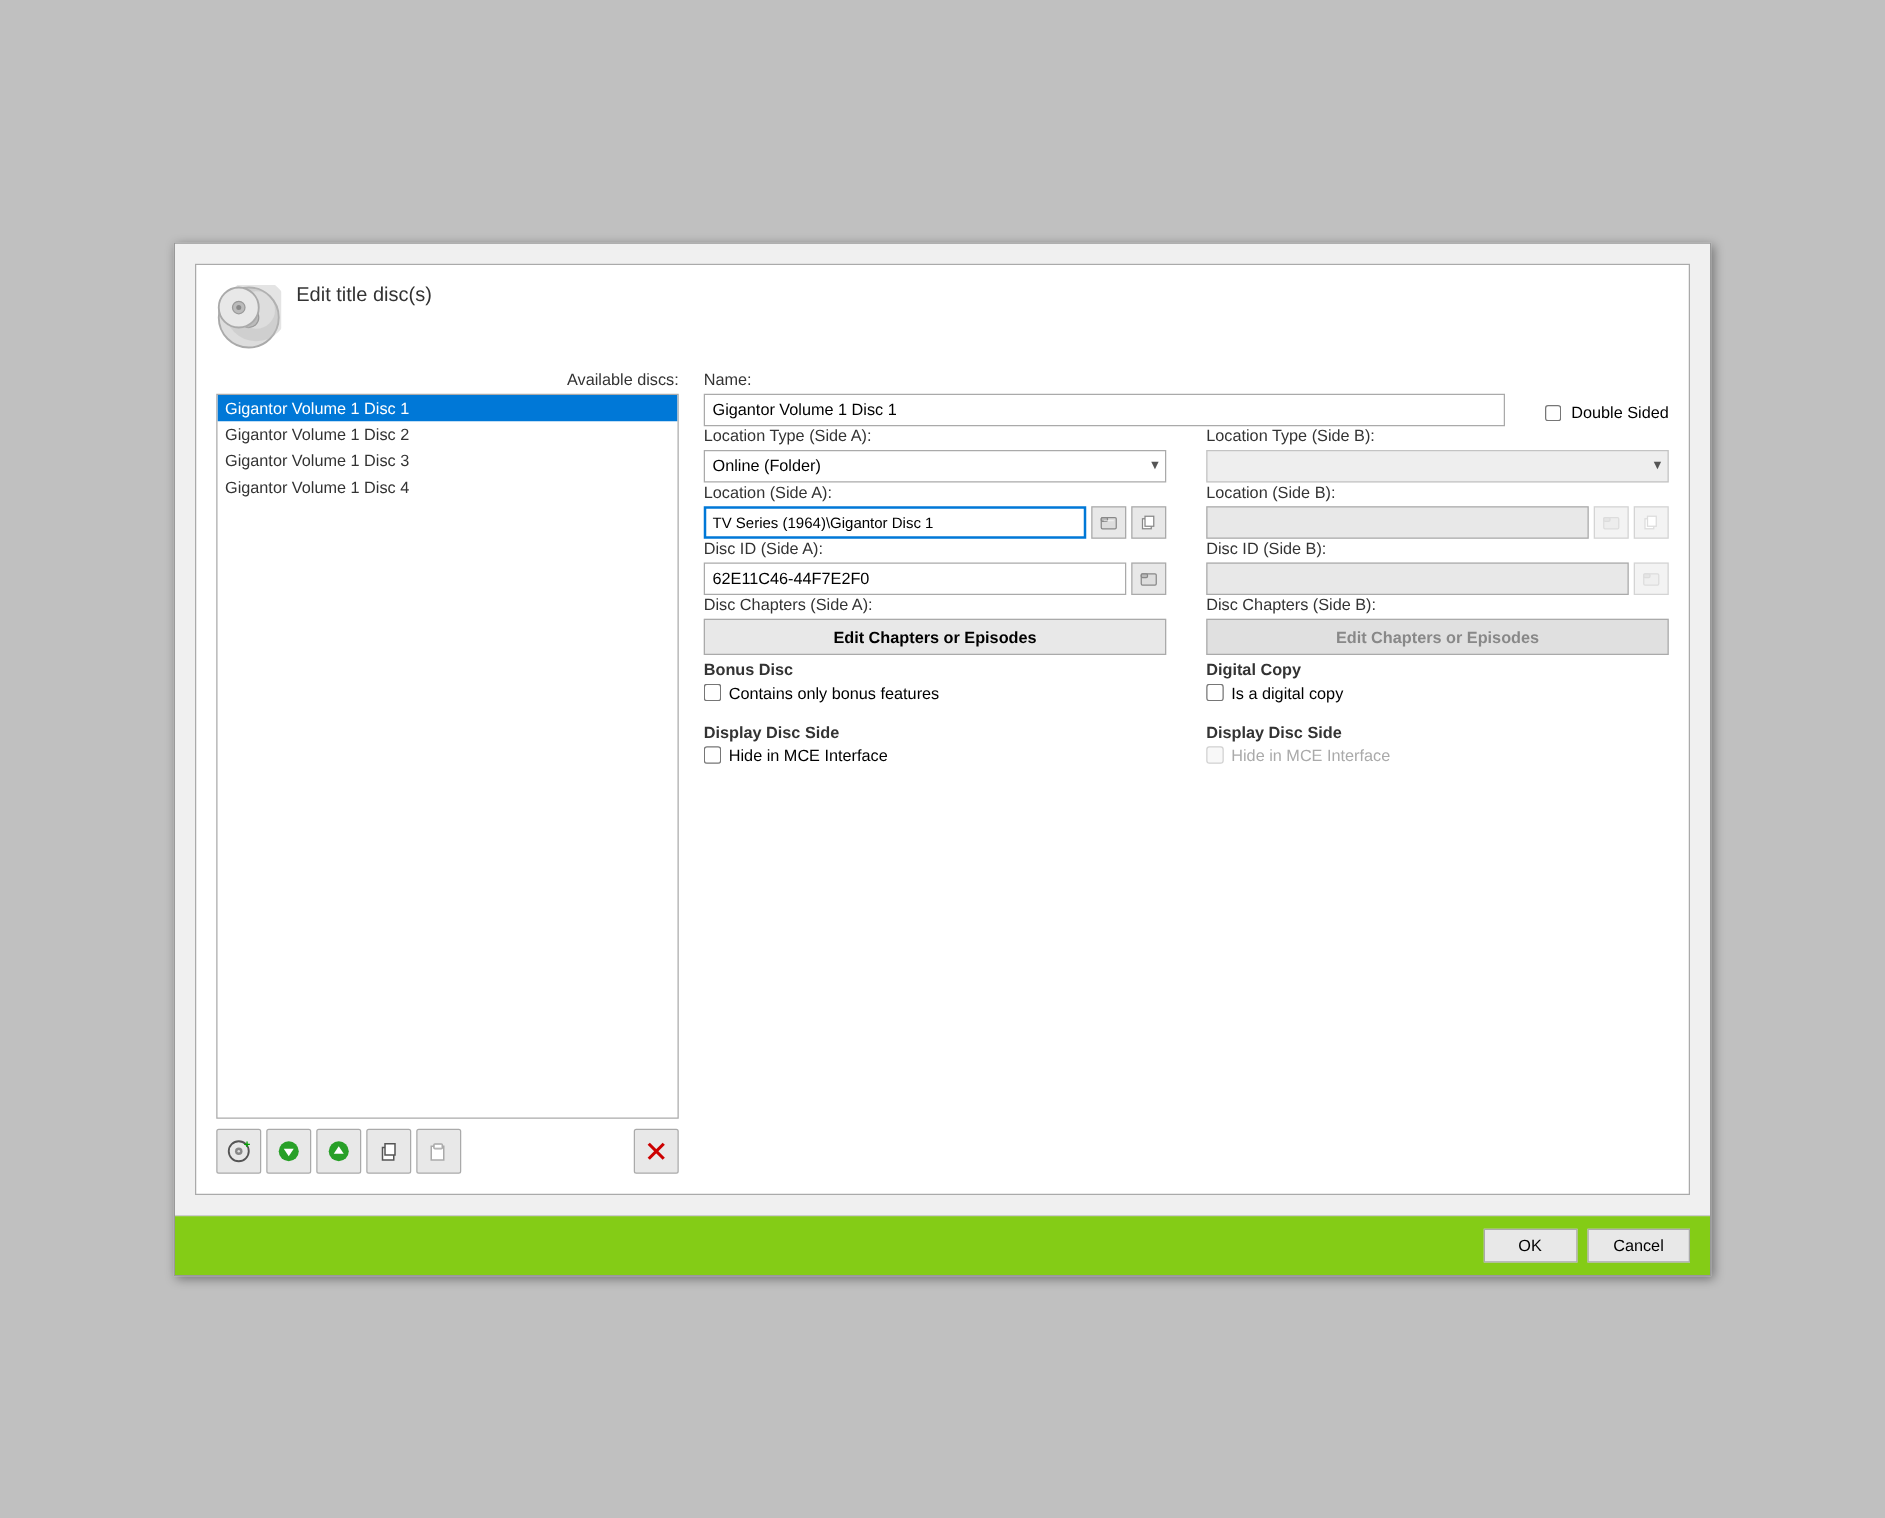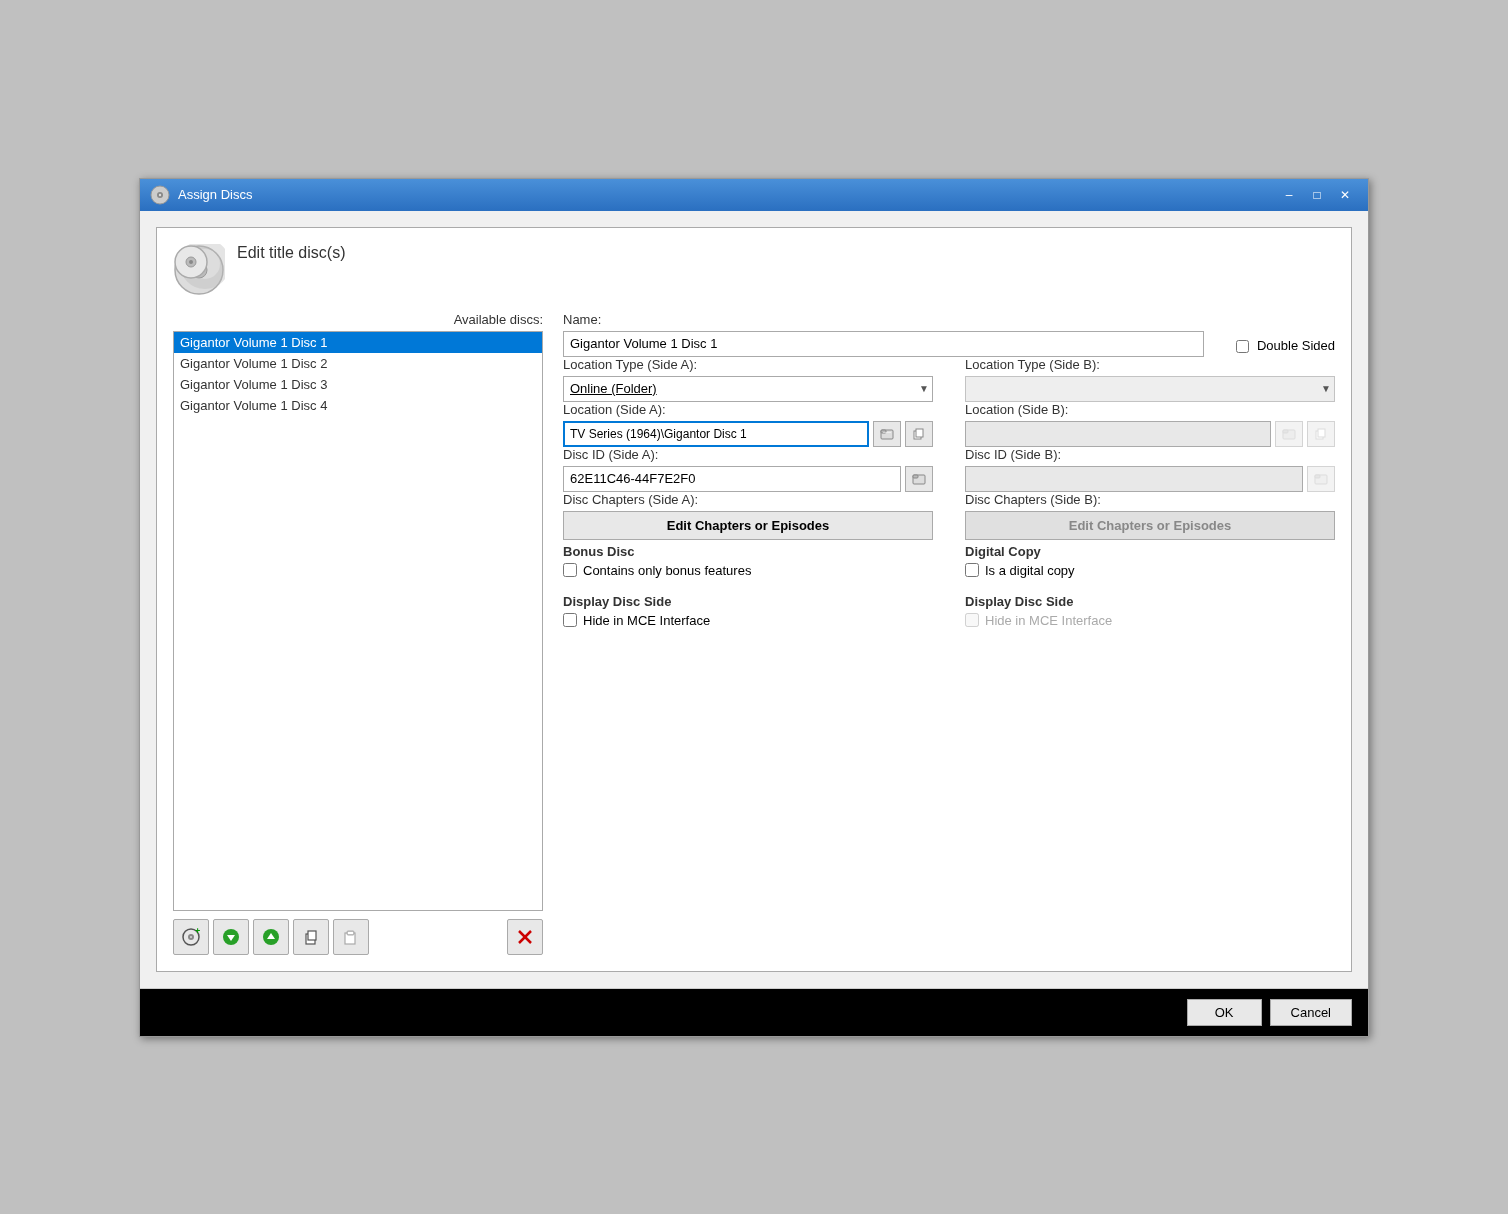--- a/index.html
+++ b/index.html
@@ -146,21 +146,20 @@
       height: 26px;
     }
     .form-input:disabled {
       background: #e8e8e8;
       color: #888;
     }
     .select-wrapper {
       position: relative;
       display: flex;
       align-items: center;
-      text-decoration: underline;
     }
     .select-wrapper select {
       width: 100%;
       border: 1px solid #aaa;
       padding: 4px 24px 4px 6px;
       font-size: 13px;
       background: white;
       height: 26px;
       appearance: none;
     }
@@ -250,21 +249,21 @@
     .double-sided-row {
       display: flex;
       align-items: center;
       gap: 8px;
     }
     .dialog-footer {
       display: flex;
       justify-content: flex-end;
       gap: 8px;
       padding: 10px 16px;
-      background: #000000;
+      background: #84cc16;
       border-top: 1px solid #ccc;
     }
     .footer-btn {
       padding: 5px 20px;
       border: 1px solid #aaa;
       background: #e8e8e8;
       cursor: pointer;
       font-size: 13px;
       min-width: 75px;
     }
@@ -273,35 +272,20 @@
     }
     .disc-svg {
       display: block;
     }
   </style>
 </head>
 <body>
 
 <div class="window">
 
-  <div class="title-bar">
-    <div class="title-bar-left">
-      <svg class="title-bar-icon disc-svg" viewBox="0 0 20 20" width="20" height="20">
-        <circle cx="10" cy="10" r="9" fill="#ccc" stroke="#999" stroke-width="1"></circle>
-        <circle cx="10" cy="10" r="3" fill="#888"></circle>
-        <circle cx="10" cy="10" r="1.2" fill="#ddd"></circle>
-      </svg>
-      <span class="title-bar-title">Assign Discs</span>
-    </div>
-    <div class="title-bar-controls">
-      <button class="title-btn">–</button>
-      <button class="title-btn">□</button>
-      <button class="title-btn close">✕</button>
-    </div>
-  </div>
 
   <div class="dialog-body">
     <div class="dialog-inner">
 
       <div class="header-section">
         <svg class="disc-svg" viewBox="0 0 52 52" width="52" height="52">
           <circle cx="26" cy="26" r="24" fill="#ddd" stroke="#aaa" stroke-width="1.5"></circle>
           <circle cx="26" cy="26" r="8" fill="#bbb" stroke="#999" stroke-width="1"></circle>
           <circle cx="26" cy="26" r="3" fill="#888"></circle>
 

